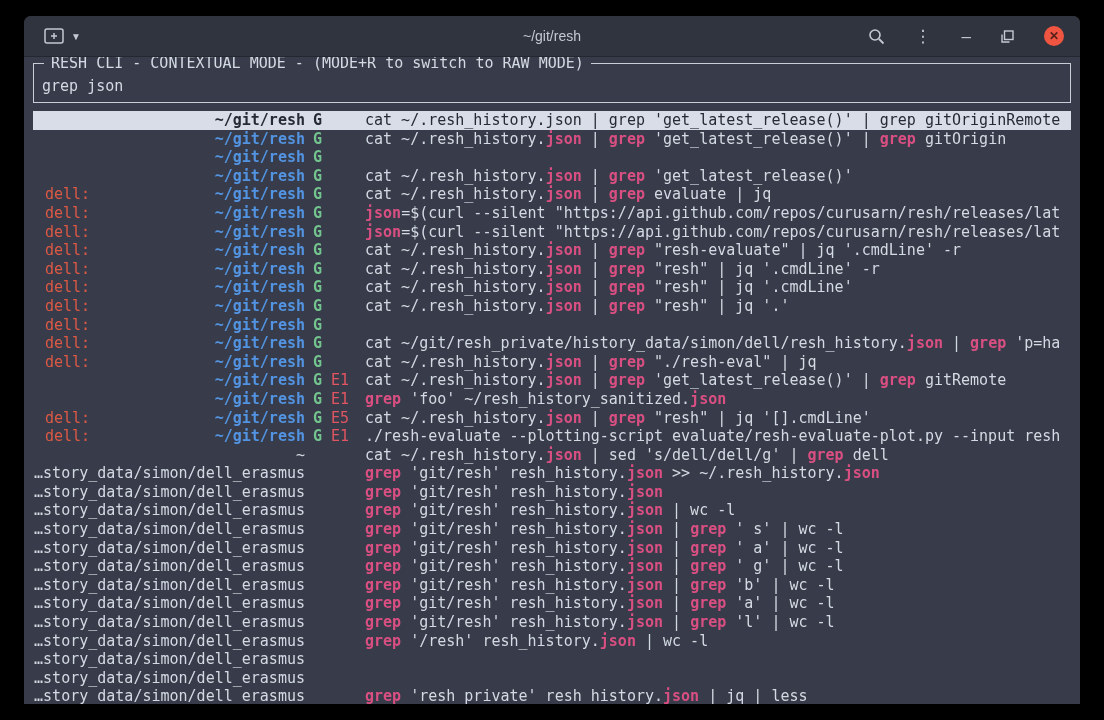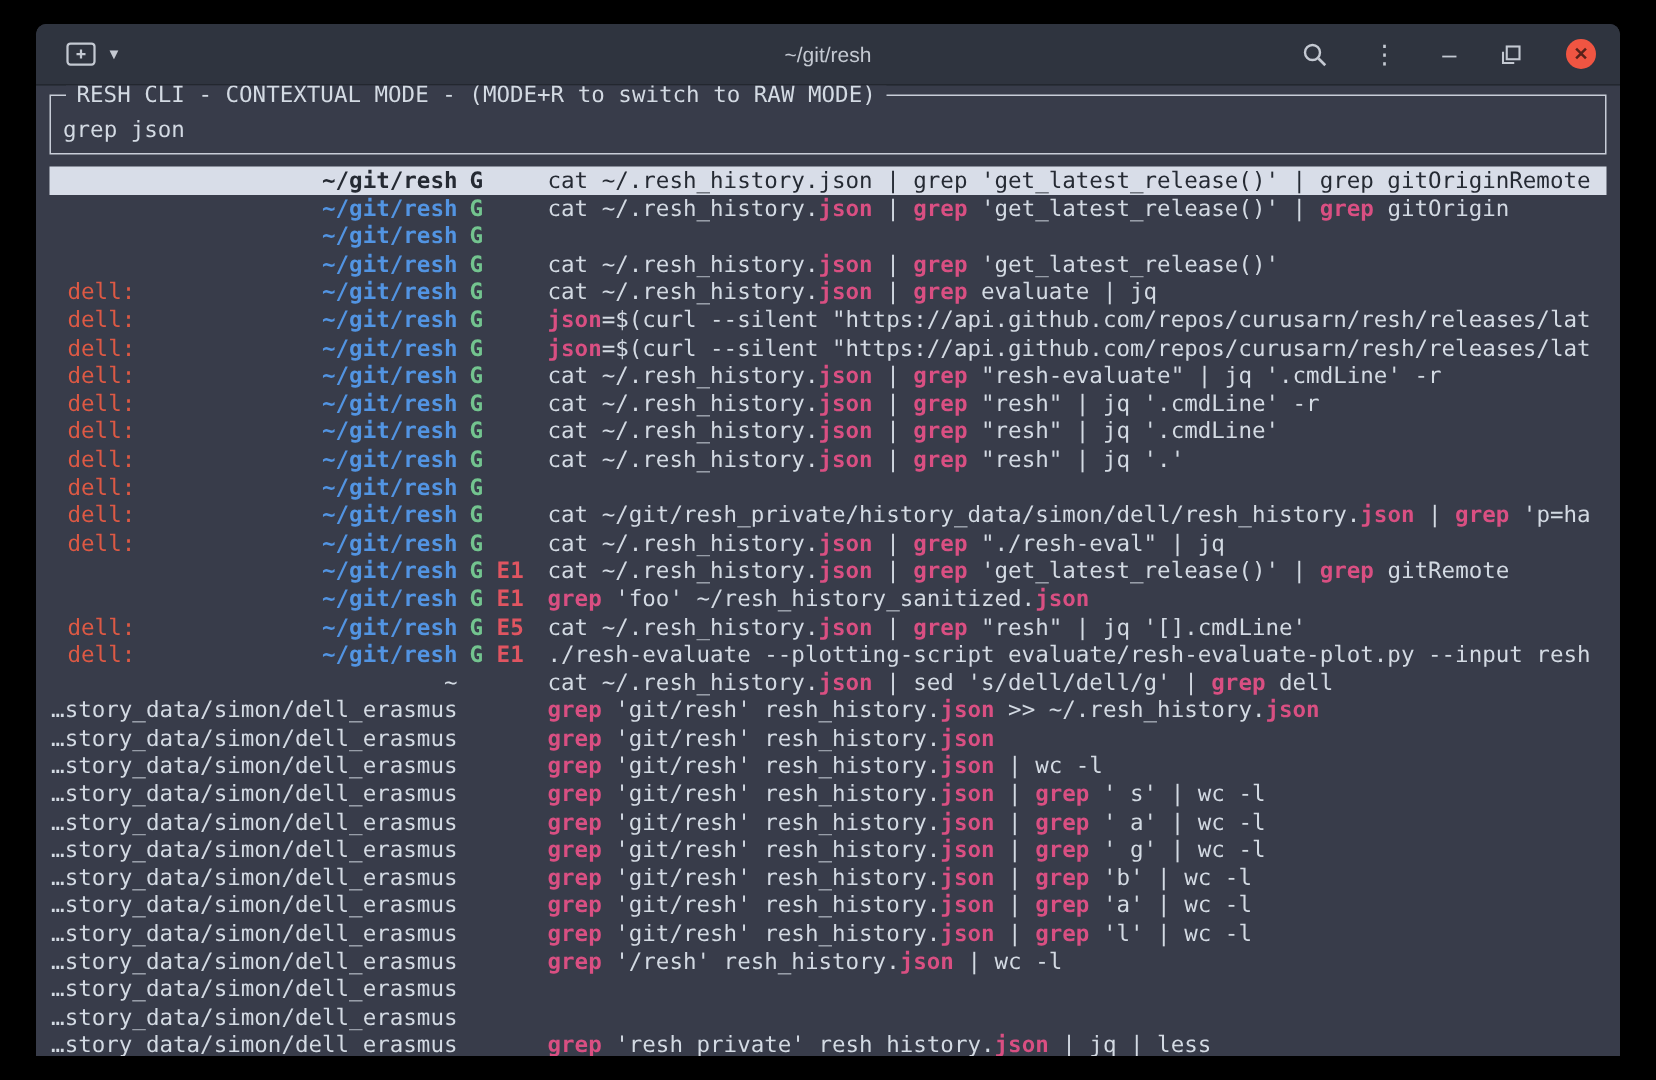--- a/index.html
+++ b/index.html
@@ -37,21 +37,21 @@
   .rows{margin-top:8px;}
   .row{display:flex;height:18.6px;line-height:18.6px;white-space:pre;overflow:hidden;}
   .row.selected{background:var(--selbg);color:var(--selfg);}
   .rleft{width:272px;position:relative;display:flex;justify-content:flex-end;
          overflow:hidden;flex:none;}
   .host{position:absolute;left:0;top:0;color:var(--orange);margin-left:12px;}
   .path{}
   .path.blue{color:var(--blue);font-weight:bold;}
   .flags{width:60px;flex:none;padding-left:8px;box-sizing:border-box;overflow:hidden;}
   .flag-g{color:var(--green);font-weight:bold;}
-  .flag-e{color:var(--red);font-weight:bold;}
+  .flag-e{color:var(--red);font-weight:normal;}
   .cmd{flex:1;overflow:hidden;}
   .hl{color:var(--pink);font-weight:bold;}
   .selected .host,.selected .path,.selected .path.blue,
   .selected .flag-g,.selected .flag-e,.selected .hl{color:var(--selfg);}
   svg{display:block;}
 </style>
 </head>
 <body>
 
 <div class="window">

